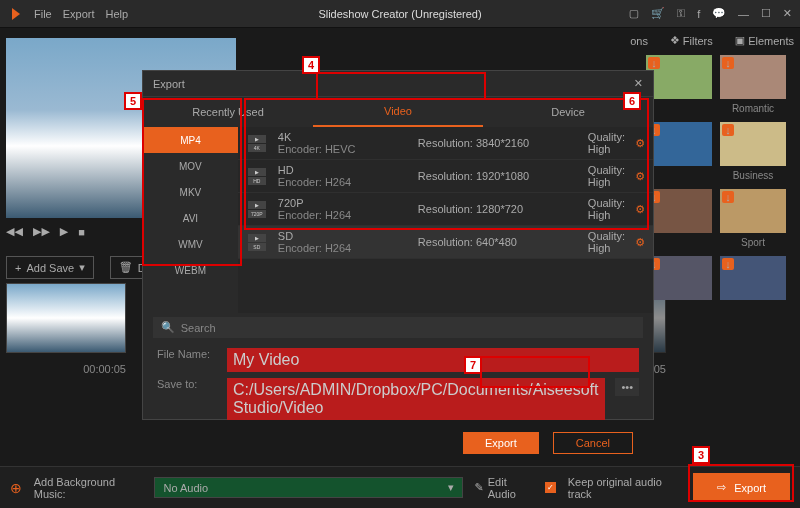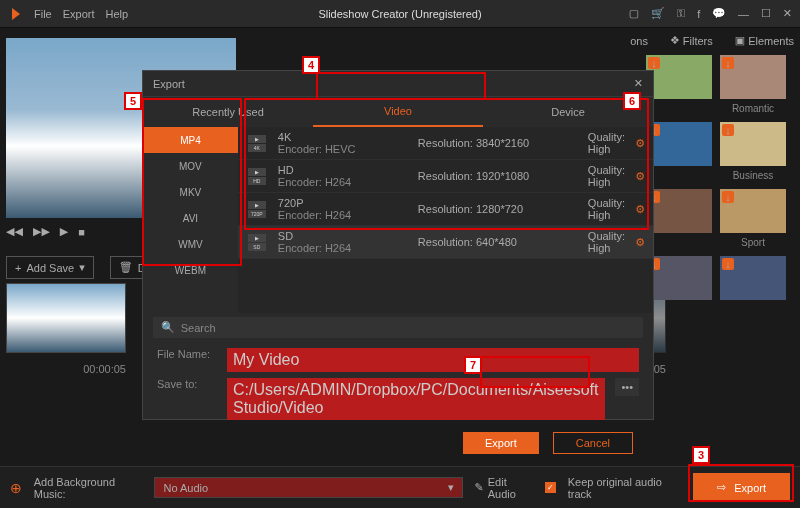--- a/index.html
+++ b/index.html
@@ -23,21 +23,21 @@
 .right-pane{position:absolute;right:6px;top:6px;width:148px}
 .right-tabs{display:flex;justify-content:flex-end;gap:22px;margin-bottom:8px}
 .right-tabs span{display:flex;align-items:center;gap:3px}
 .theme-grid{display:flex;flex-wrap:wrap;gap:8px}
 .theme{width:66px}
 .theme-img{width:66px;height:44px;background:#6a5a4a;position:relative}
 .theme-img .dl{position:absolute;top:2px;left:2px;width:12px;height:12px;background:#e8611e;border-radius:2px;display:flex;align-items:center;justify-content:center}
 .theme-label{text-align:center;margin-top:4px;font-size:10px;color:#888}
 .bottombar{position:absolute;bottom:0;left:0;right:0;height:42px;background:#1f1f1f;border-top:1px solid #333;display:flex;align-items:center;padding:0 10px;gap:12px}
 .plus-icon{color:#e8611e;font-size:14px}
-.audio-sel{background:#7f1d1d;border:1px solid #444;color:#aaa;padding:3px 8px;width:328px;display:flex;justify-content:space-between;align-items:center}
+.audio-sel{background:#14532d;border:1px solid #444;color:#aaa;padding:3px 8px;width:328px;display:flex;justify-content:space-between;align-items:center}
 .chk{width:11px;height:11px;border:1px solid #e8611e;background:#e8611e;display:inline-flex;align-items:center;justify-content:center;font-size:8px;color:#fff}
 .export-btn{margin-left:auto;background:#e8611e;color:#fff;padding:8px 24px;display:flex;align-items:center;gap:8px;cursor:pointer}
 
 .dialog{position:absolute;left:142px;top:42px;width:512px;height:350px;background:#2a2a2a;border:1px solid #444;z-index:10}
 .dlg-hdr{height:26px;display:flex;align-items:center;justify-content:space-between;padding:0 10px;border-bottom:1px solid #3a3a3a}
 .dlg-tabs{display:flex;height:30px}
 .dlg-tabs div{flex:1;display:flex;align-items:center;justify-content:center;cursor:pointer}
 .dlg-tabs .active{color:#e8611e;border-bottom:2px solid #e8611e}
 .dlg-body{display:flex;height:186px}
 .fmt-list{width:100px;background:#2a2a2a}

